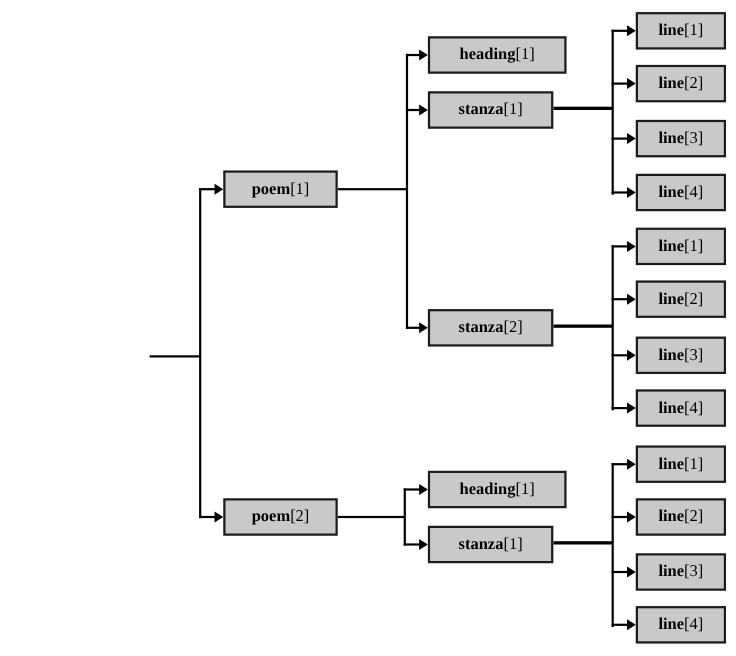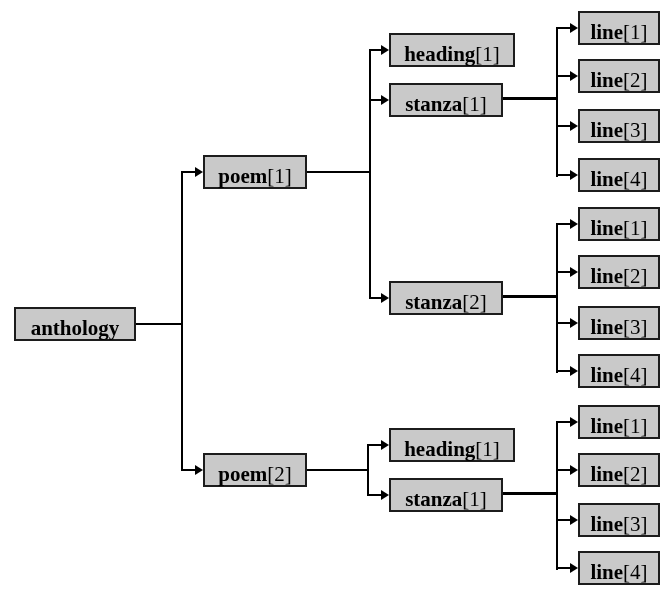--- a/index.html
+++ b/index.html
@@ -5,25 +5,25 @@
   html,body{margin:0;padding:0;background:#ffffff;}
   .canvas{
     position:relative;
     width:669px;height:596px;
     background:var(--bg,#ffffff);
     font-family:"Liberation Serif","DejaVu Serif",serif;
     overflow:hidden;
   }
   .node{
     position:absolute;
-    display:flex;align-items:flex-end;justify-content:center;
+    display:flex;align-items:center;justify-content:center;
     box-sizing:border-box;
     background:var(--node-fill,#c9c9c9);
     border:2px solid var(--node-border,#1c1c1c);
-    font-size:21px;
+    font-size:15px;
     color:var(--text,#000000);
     white-space:nowrap;
     line-height:1;
   }
   .node .nm{font-weight:700;}
   .node .idx{font-weight:400;}
   .seg{position:absolute;background:var(--line,#000000);}
   .head{
     position:absolute;width:0;height:0;
     border-left:8px solid var(--line,#000000);
@@ -78,24 +78,20 @@
     <div class="seg" style="left: 367px; top: 494px; width: 16px; height: 2px;"></div>
     <div class="head" style="left: 381px; top: 490px;"></div>
     <div class="seg" style="left: 556px; top: 421px; width: 16px; height: 2px;"></div>
     <div class="head" style="left: 570px; top: 417px;"></div>
     <div class="seg" style="left: 556px; top: 469px; width: 16px; height: 2px;"></div>
     <div class="head" style="left: 570px; top: 465px;"></div>
     <div class="seg" style="left: 556px; top: 519px; width: 16px; height: 2px;"></div>
     <div class="head" style="left: 570px; top: 515px;"></div>
     <div class="seg" style="left: 556px; top: 567px; width: 16px; height: 2px;"></div>
     <div class="head" style="left: 570px; top: 563px;"></div>
-    <div class="node" style="left: 14px; top: 307px; width: 122px; height: 34px;">
-      <span class="nm">anthology</span>
-      <span class="idx"></span>
-    </div>
     <div class="node" style="left: 203px; top: 155px; width: 104px; height: 34px;">
       <span class="nm">poem</span>
       <span class="idx">[1]</span>
     </div>
     <div class="node" style="left: 389px; top: 33px; width: 126px; height: 34px;">
       <span class="nm">heading</span>
       <span class="idx">[1]</span>
     </div>
     <div class="node" style="left: 389px; top: 83px; width: 114px; height: 34px;">
       <span class="nm">stanza</span>

